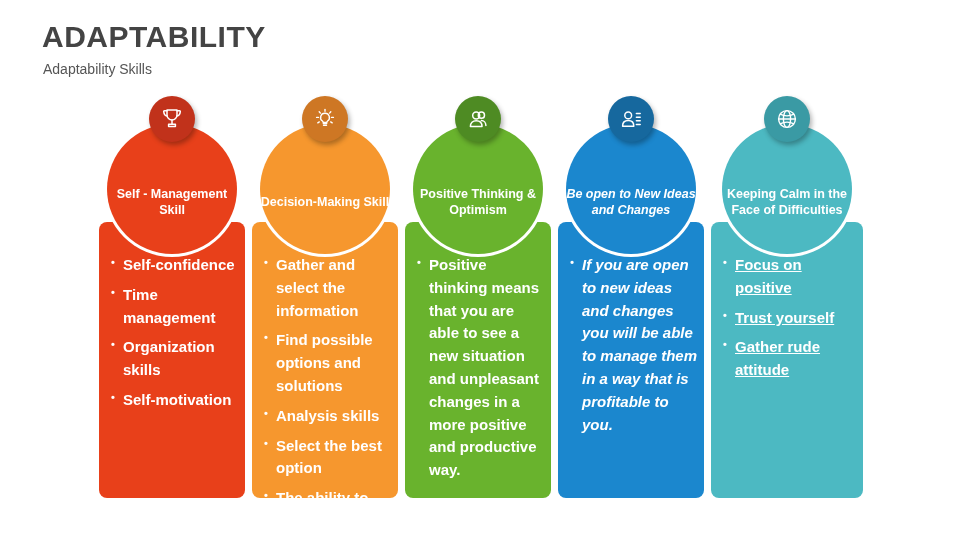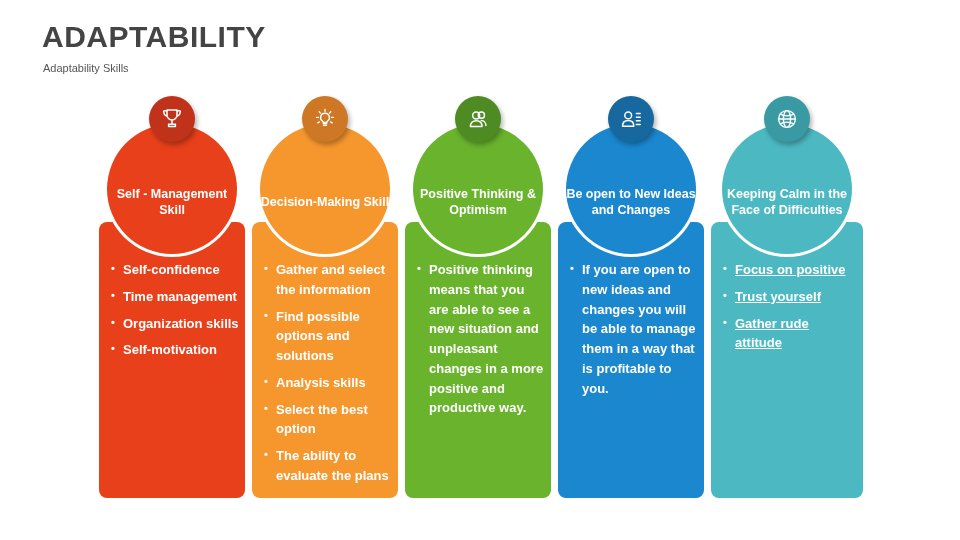--- a/index.html
+++ b/index.html
@@ -30,21 +30,21 @@
     font-size: 30px;
     font-weight: bold;
     letter-spacing: 0.5px;
     color: #444444;
     line-height: 1.1;
   }
   #page-subtitle {
     position: absolute;
     left: 43px;
     top: 62px;
-    font-size: 11px;
+    font-size: 14px;
     font-weight: normal;
     color: #555555;
     line-height: 1.1;
   }
   
   .column {
     position: absolute;
     top: 96px;
     width: 146px;
     height: 402px;
@@ -92,45 +92,45 @@
     border-radius: 50%;
     display: flex;
     align-items: center;
     justify-content: center;
     box-shadow: 2px 3px 5px rgba(0,0,0,0.30);
   }
   .badge svg { display: block; }
   .bullets {
     position: absolute;
     left: 10px;
-    top: 164px;
+    top: 158px;
     width: 132px;
     color: #ffffff;
-    font-size: 13px;
+    font-size: 15px;
     font-weight: bold;
     line-height: 1.52;
   }
   .bullet {
     position: relative;
     padding-left: 14px;
     margin-bottom: 7px;
   }
   .bullet::before {
     content: "\2022";
     position: absolute;
     left: 2px;
     top: 0;
     font-size: 11px;
     line-height: inherit;
   }
   
   #col-0 { left: 99px; }
   #col-1 { left: 252px; }
   #col-2 { left: 405px; }
-  #col-3 { left: 558px; }
+  #col-3 { left: 558px; font-style: italic; }
   #col-4 { left: 711px; width: 137px; }
   #col-4 .bar { width: 152px; }
   #col-4 .circle, #col-4 .circle-title { left: 11px; }
   #col-4 .badge { left: 53px; }
   #col-4 .bullets { width: 138px; text-decoration: underline; }
 </style>
 </head>
 <body>
 
 <div id="slide" style="background: rgb(255, 255, 255);">

